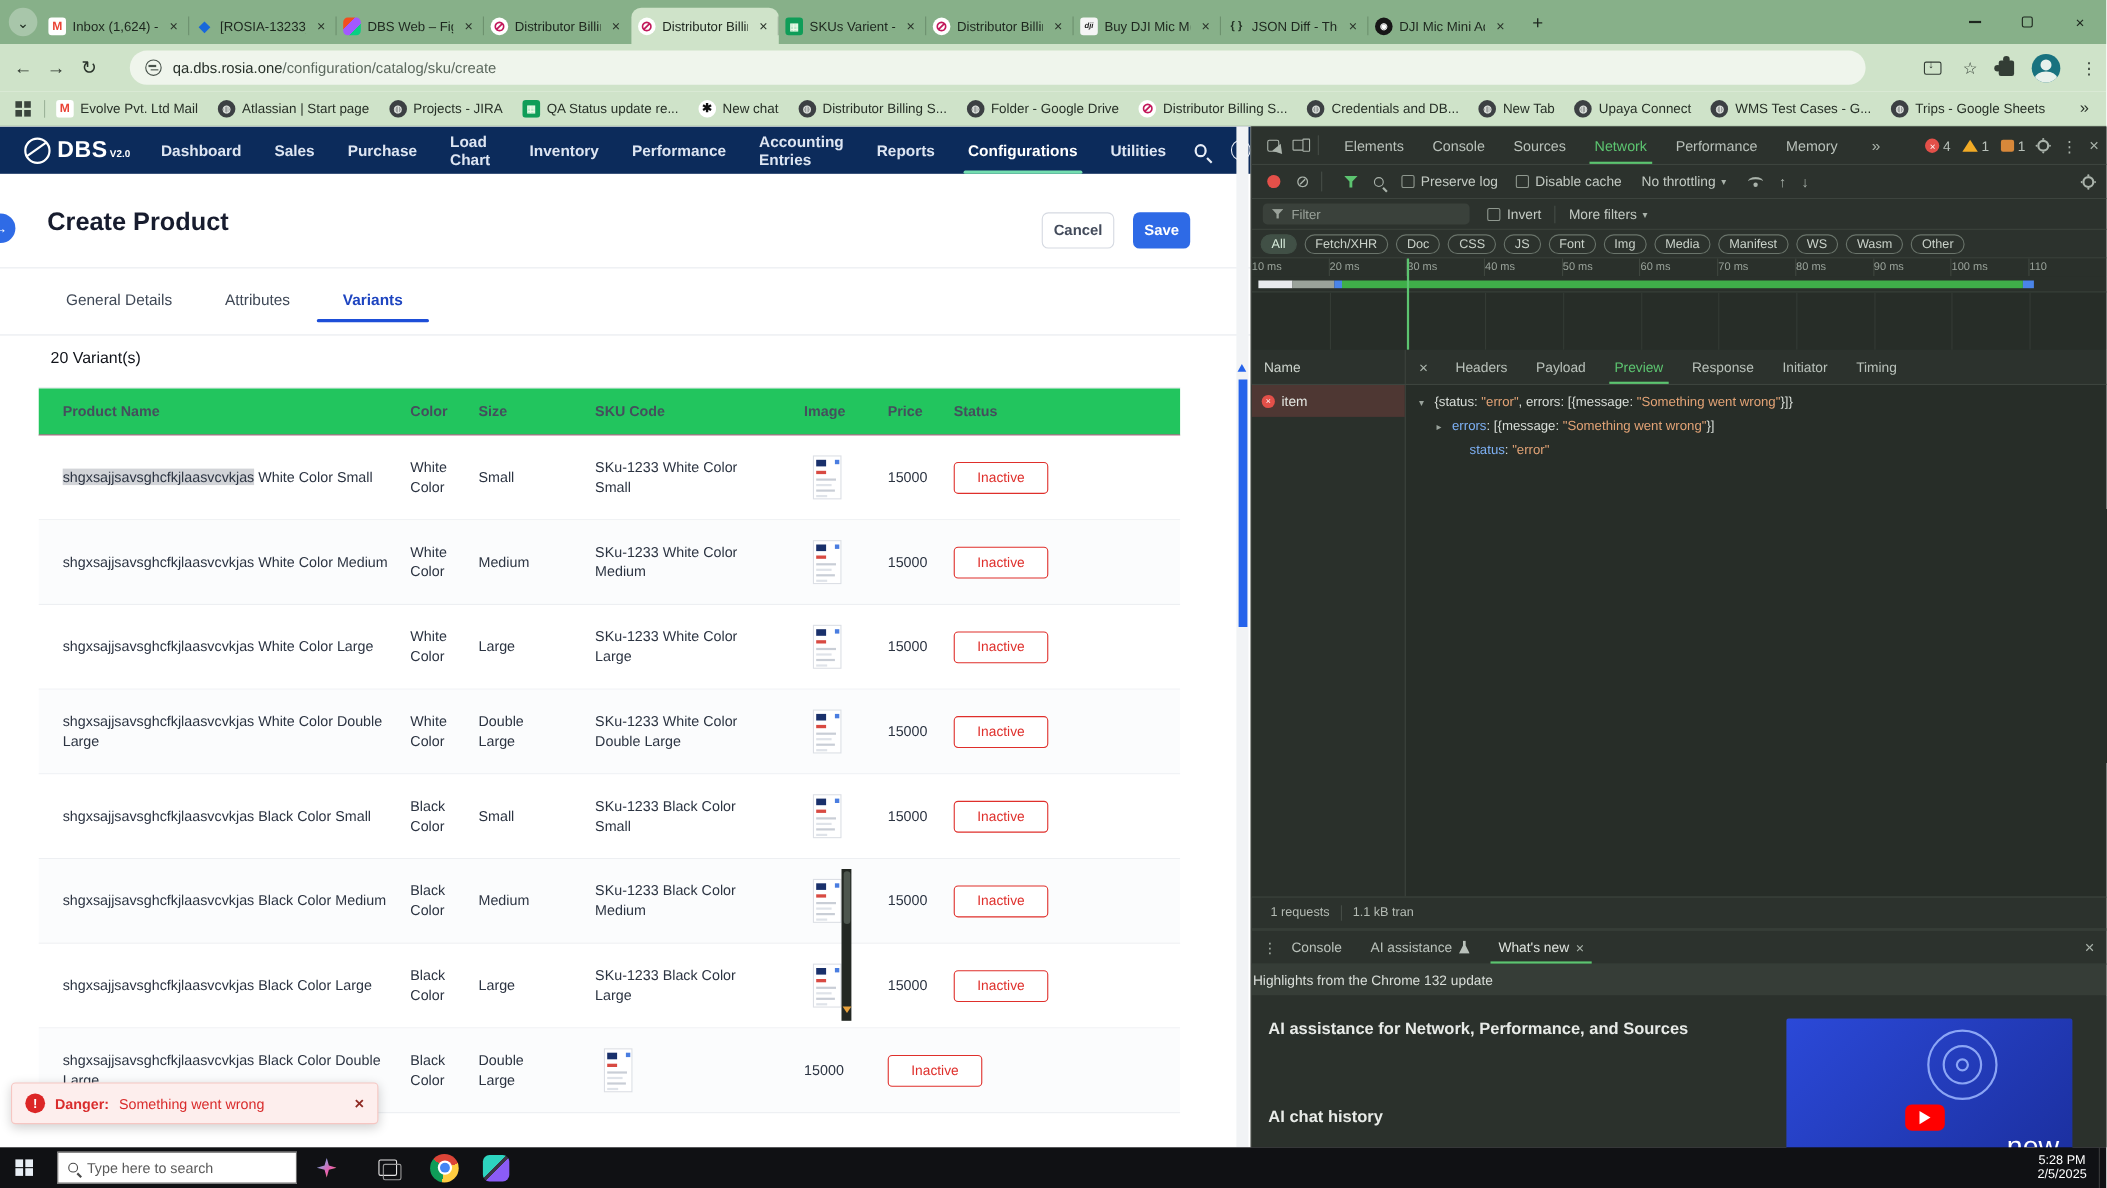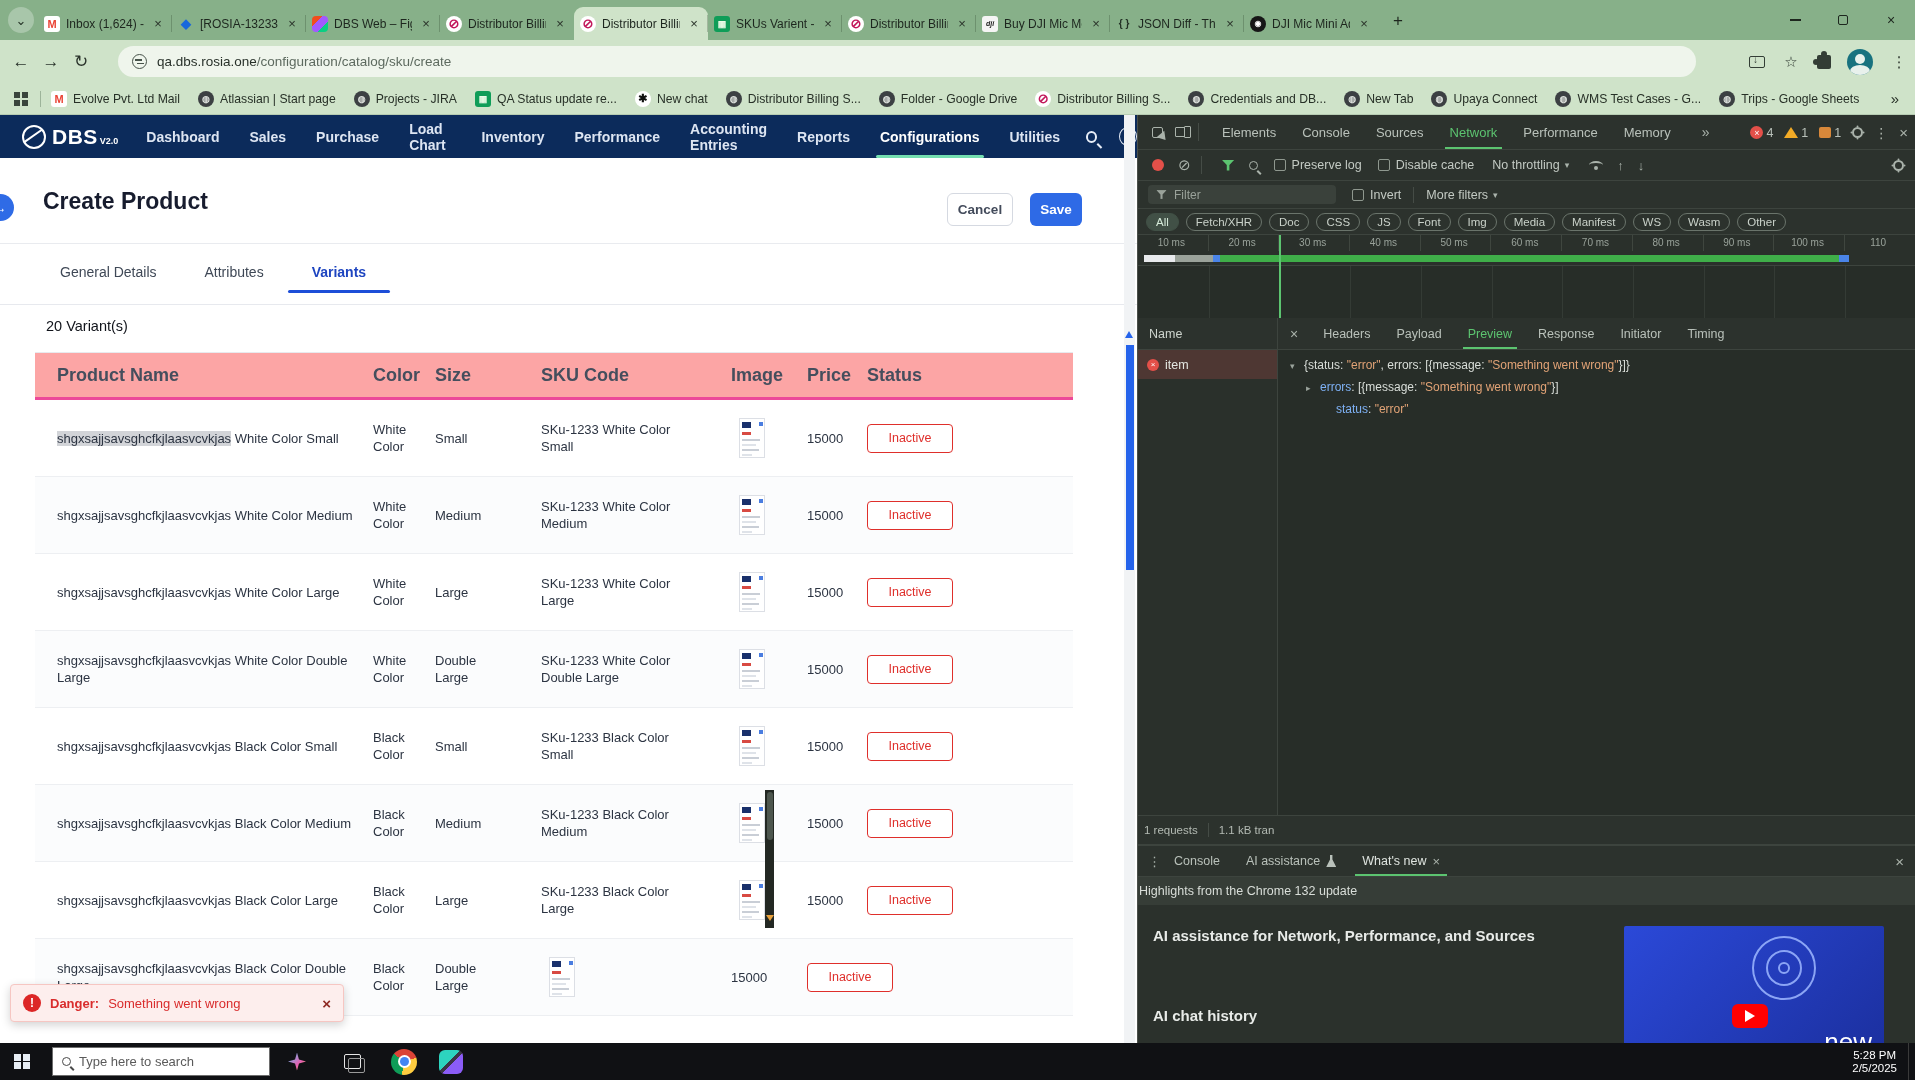--- a/index.html
+++ b/index.html
@@ -88,21 +88,21 @@
   #tabs-divider{position:absolute;left:0;top:189px;width:100%;height:1px;background:#e7e9ee}
 
   #variant-count{position:absolute;left:46px;top:203px;font-size:14.5px;font-weight:500;color:#10131a}
 
   #table{position:absolute;left:35px;top:237px;width:1038px;height:691px;overflow:hidden;border-top:1px solid #e8eaee}
   .trow{display:grid;grid-template-columns:316px 62px 106px 190px 76px 60px 1fr;padding-left:22px;align-items:center;font-size:13px;color:#2c3442}
   .trow .cell{padding:10px 10px 10px 0;line-height:1.35}
   .trow .cell.c-color{padding-right:20px}
   .trow .cell.c-size{padding-right:36px}
   .trow .cell.c-sku{padding-right:40px}
-  #thead.trow{background:#fca5a5;border-bottom:3px solid #ec4899;min-height:43px;font-size:18px;font-weight:600;color:#454e5d}
+  #thead.trow{background:#22c55e;border-bottom:1px solid #ec4899;min-height:43px;font-size:13px;font-weight:600;color:#454e5d}
   .trow.data{min-height:77px;border-bottom:1px solid #edeff2;background:#fff}
   .trow.data:nth-child(even){background:#fbfcfd}
   .hl{background:#d2d4d8}
   .thumb{width:26px;height:40px;border:1px solid #dcdfe5;background:#fff;position:relative;margin-left:8px}
   .thumb i{position:absolute;display:block}
   .badge-inactive{width:86px;height:29px;border:1.5px solid #df2f2b;border-radius:4px;color:#df2f2b;font-size:12.5px;font-weight:500;display:flex;align-items:center;justify-content:center;background:#fff}
 
   #page-scrollbar{position:absolute;left:1124px;top:115px;width:11px;height:928px;background:#f1f3f5}
   #page-scroll-thumb{position:absolute;left:1125.5px;top:345px;width:8px;height:225px;background:#2563eb}
   #page-scroll-arrow{position:absolute;left:1125px;top:331px;width:0;height:0;border-left:4.5px solid transparent;border-right:4.5px solid transparent;border-bottom:7px solid #2563eb}
@@ -157,21 +157,21 @@
   #dt-filter-input{margin-left:10px;width:188px;height:19px;background:#3a413b;border-radius:4px;display:flex;align-items:center;gap:6px;padding:0 7px;color:#9aa29a;font-size:12px}
   #dt-filter-input .funnel{margin-left:0;transform:scale(.8)}
   #dt-filterrow .sep2{width:1px;height:16px;background:#454c46;margin:0 12px}
 
   #dt-chiprow{top:94px;height:26px;border-bottom:1px solid #3d443e}
   #dt-chips{display:flex;gap:7px;margin-left:8px}
   .chip{height:18px;padding:0 9px;border-radius:9px;border:1px solid #6a746b;font-size:11.5px;color:#c9d1c9;display:flex;align-items:center}
   .chip.active{background:#415046;border-color:#415046;color:#d5ead9}
 
   #dt-ruler{top:120px;height:16px;border-bottom:none;background:#2a302b}
-  .tickcell{width:70.7px;height:100%;border-right:1px solid #3f463f;font-size:10px;color:#99a29a;text-align:center;padding-right:3px;line-height:16px;flex:0 0 auto}
+  .tickcell{width:70.7px;height:100%;border-right:1px solid #3f463f;font-size:10px;color:#99a29a;text-align:left;padding-right:3px;line-height:16px;flex:0 0 auto}
   #dt-band{top:136px;height:15px;background:#2a302b;border-bottom:1px solid #3d443e}
   .seg{position:absolute;top:4px;height:7px}
   #dt-grid{top:151px;height:52px;background:#272d28;border-bottom:none}
   .gridline{position:absolute;top:0;bottom:0;width:1px;background:#343b35}
   #green-line{position:absolute;left:141px;top:120px;width:2px;height:83px;background:#5cc470}
 
   #dt-prevhdr{top:203px;height:32px}
   #dt-namecol-hdr{width:140px;height:100%;display:flex;align-items:center;padding-left:11px;border-right:1px solid #3d443e;color:#cdd4cd;font-size:12.5px}
   #dt-detail-tabs{display:flex;align-items:center;height:100%}
   .detail-x{padding:0 12px;color:#aab3ab;font-size:14px}
@@ -184,21 +184,21 @@
   .req-row{height:29px;display:flex;align-items:center;gap:6px;padding-left:9px;font-size:12.5px;color:#e3e6e1}
   .req-row.selected{background:#4e3733}
   .req-err{width:12px;height:12px;border-radius:50%;background:#e35049;color:#fff;font-size:8px;display:flex;align-items:center;justify-content:center}
   #dt-json{position:absolute;left:152px;top:5px;font-family:"DejaVu Sans Mono",monospace;font-size:12px;line-height:21px;white-space:pre}
   .j-arrow{color:#9aa39c;font-size:9px;display:inline-block;width:14px}
   .j-plain{color:#d9ded9}
   .j-key{color:#7eb1f5}
   .j-str{color:#e2a376}
 
   #dt-statusbar{top:700px;height:30px;border-top:1px solid #3d443e;font-size:11.5px;color:#b3bab3}
-  #dt-statusbar .s1{margin-left:6px}
+  #dt-statusbar .s1{margin-left:17px}
   #dt-statusbar .ssep{width:1px;height:14px;background:#454c46;margin:0 10px}
 
   #dt-drawer{top:730px;height:32px;border-top:1px solid #3d443e;border-bottom:1px solid #3d443e}
   .drawer-kebab{margin-left:10px;color:#aab3ab;font-size:13px}
   .drawer-tab{padding:0 13px;height:100%;display:flex;align-items:center;gap:6px;font-size:12.5px;position:relative;color:#b9c1ba}
   .drawer-tab.active{color:#dfe4df}
   .drawer-tab.active::after{content:"";position:absolute;left:6px;right:6px;bottom:0;height:2px;background:#5cc470}
   .flask{width:10px;height:12px;background:#b9c1ba;clip-path:polygon(38% 0,62% 0,62% 38%,100% 100%,0 100%,38% 38%)}
   .drawer-x{font-size:13px;color:#aab3ab}
   #dt-drawer .right-x{position:absolute;right:12px;font-size:15px;color:#aab3ab}

